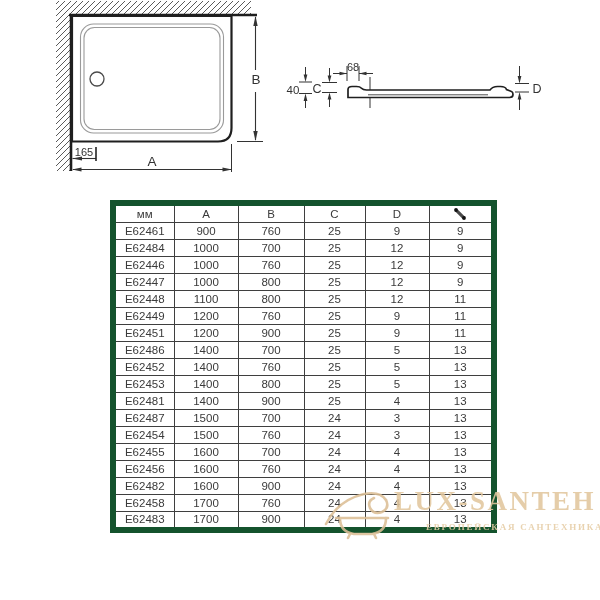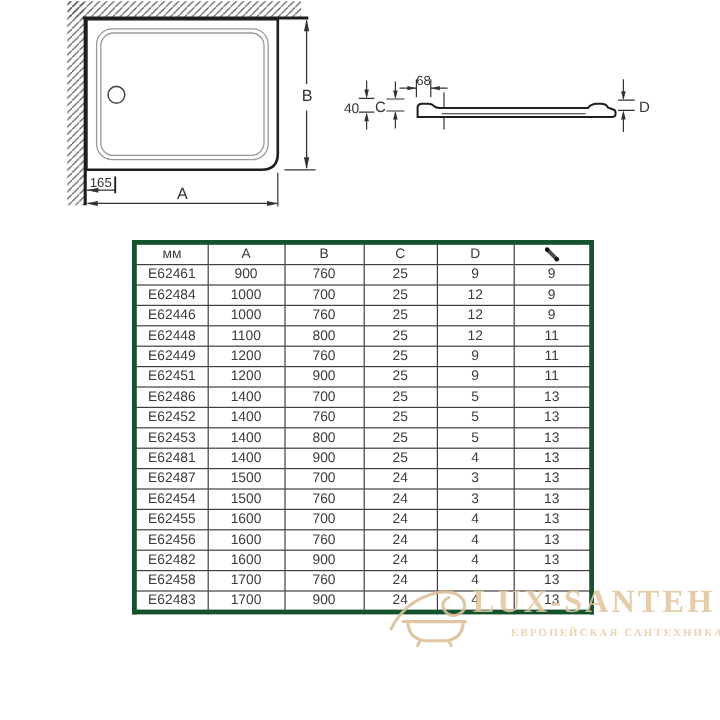--- a/index.html
+++ b/index.html
@@ -7,21 +7,21 @@
   .canvas {
     position:relative; width:600px; height:600px; background:#ffffff;
     font-family:"Liberation Sans", sans-serif; color:#3a3a3a; overflow:hidden;
   }
   #drawings { position:absolute; left:0; top:0; }
   .dim-label { font-family:"Liberation Sans", sans-serif; fill:#333; }
 
   table.spec {
     position:absolute; left:110px; top:200px;
     border-collapse:collapse; table-layout:fixed;
-    border:4px solid #14532d;
+    border:6px solid #14532d;
     font-size:11.5px; color:#3a3a3a;
   }
   table.spec th, table.spec td {
     border:1px solid #3f3f3f; text-align:center; vertical-align:middle;
     height:17px; padding:0 2px; font-weight:normal; line-height:15px;
     white-space:nowrap; overflow:hidden;
   }
   table.spec th { height:18px; }
   .wicon { display:inline-block; vertical-align:middle; }
 
@@ -172,20 +172,28 @@
         </tr>
         <tr>
           <td>E62446</td>
           <td>1000</td>
           <td>760</td>
           <td>25</td>
           <td>12</td>
           <td>9</td>
         </tr>
         <tr>
+          <td>E62447</td>
+          <td>1000</td>
+          <td>800</td>
+          <td>25</td>
+          <td>12</td>
+          <td>9</td>
+        </tr>
+        <tr>
           <td>E62448</td>
           <td>1100</td>
           <td>800</td>
           <td>25</td>
           <td>12</td>
           <td>11</td>
         </tr>
         <tr>
           <td>E62449</td>
           <td>1200</td>

